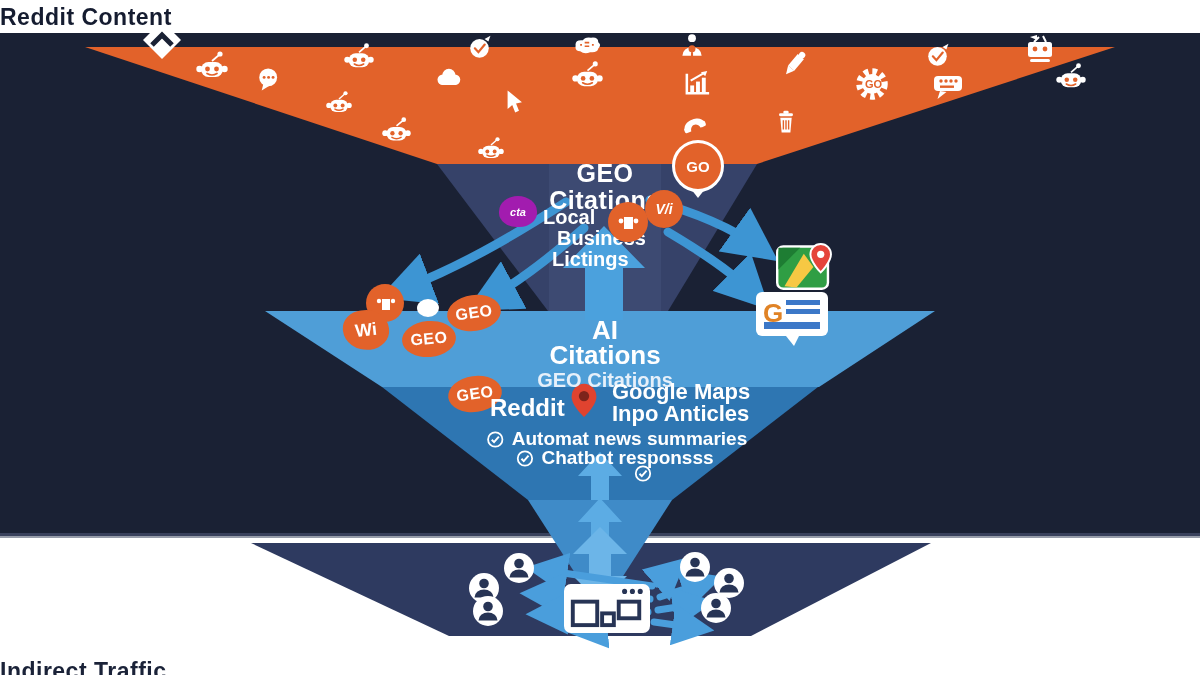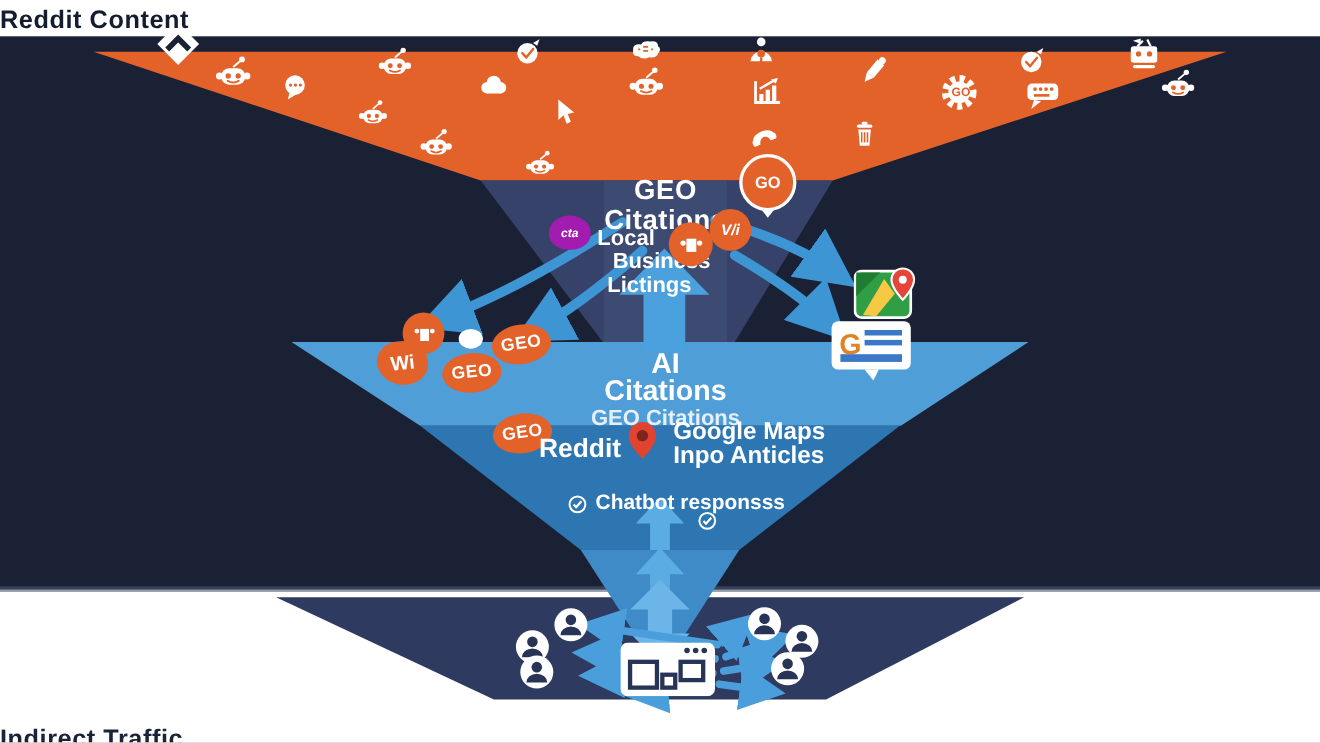--- a/index.html
+++ b/index.html
@@ -309,20 +309,26 @@
     <div class="sub">GEO Citations</div>
   </div>
 
   <div class="abs geo rot-8" style="left:448px;top:376px;">GEO</div>
   <div class="abs google">Reddit</div>
   <div class="abs maps">
     <div>Google Maps</div>
     <div>Inpo Anticles</div>
   </div>
 
+  <div class="abs check-row" style="left:617px;top:428px;">
+    <svg width="17" height="17">
+        <use href="#i-check"></use>
+      </svg>
+    <span>Automat news summaries</span>
+  </div>
   <div class="abs check-row" style="left:615px;top:447px;">
     <svg width="17" height="17">
         <use href="#i-check"></use>
       </svg>
     <span>Chatbot responsss</span>
   </div>
   <div class="abs check-row" style="left:643px;top:465px;">
     <svg width="17" height="17">
         <use href="#i-check"></use>
       </svg>

